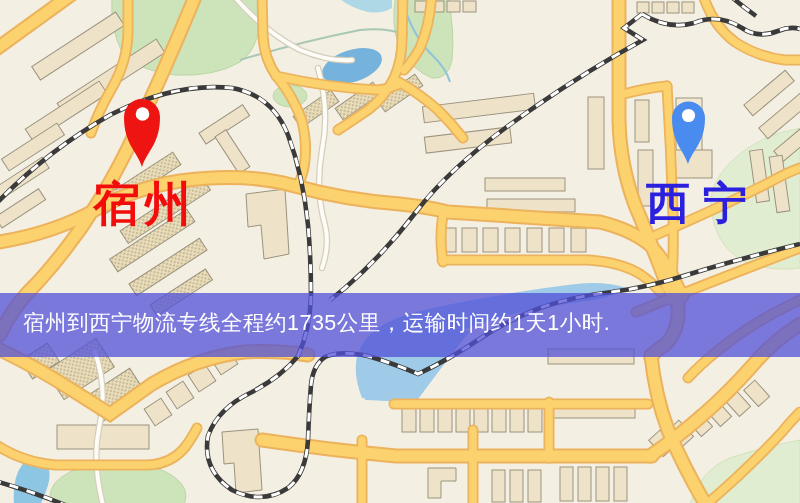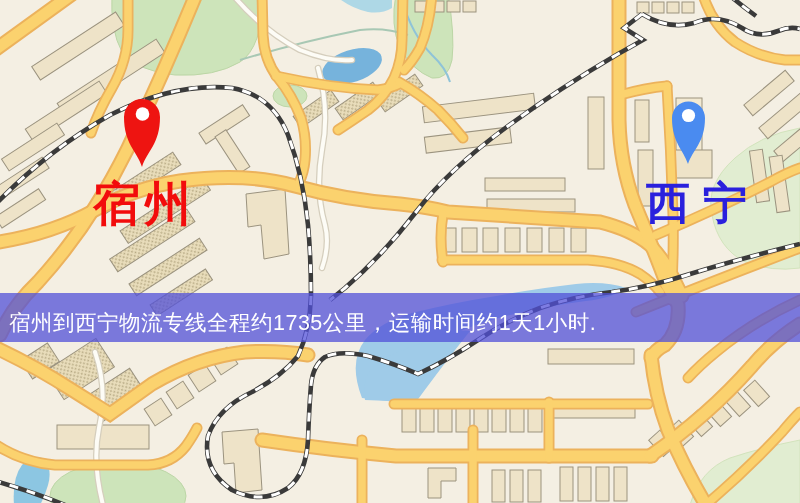--- a/index.html
+++ b/index.html
@@ -15,23 +15,23 @@
   .wf{fill:none;stroke:#fdfcf6;stroke-width:4;stroke-linecap:round;}
   
   .rlc{fill:none;stroke:#3a3a3a;stroke-width:4.6;}
   .rld{fill:none;stroke:#ffffff;stroke-width:3;stroke-dasharray:9 9;}
   
   .bld{fill:#eee3c8;stroke:#9b937f;stroke-width:1;}
   .bldh{fill:url(#dots);stroke:#9b937f;stroke-width:1;}
   .grn{fill:#cde4ba;stroke:#bcd6a6;stroke-width:1;}
   .grnp{fill:#e1edd1;stroke:#d2e3bc;stroke-width:1;}
   
-  .banner{position:absolute;left:0;top:293px;width:100%;height:49px;
+  .banner{position:absolute;left:0;top:293px;width:100%;height:64px;
           background:rgba(82,80,216,0.75);color:#fff;line-height:61px;
-          font-size:21.5px;padding-left:9px;box-sizing:border-box;
+          font-size:21.5px;padding-left:23px;box-sizing:border-box;
           letter-spacing:0.5px;white-space:nowrap;}
   .maplabel{font-family:"Liberation Serif","DejaVu Serif",serif;font-weight:bold;}
 </style>
 </head>
 <body>
 
 <div class="stage">
 <svg width="800" height="503" viewBox="0 0 800 503">
   <defs>
     <pattern id="dots" width="5" height="5" patternUnits="userSpaceOnUse">

